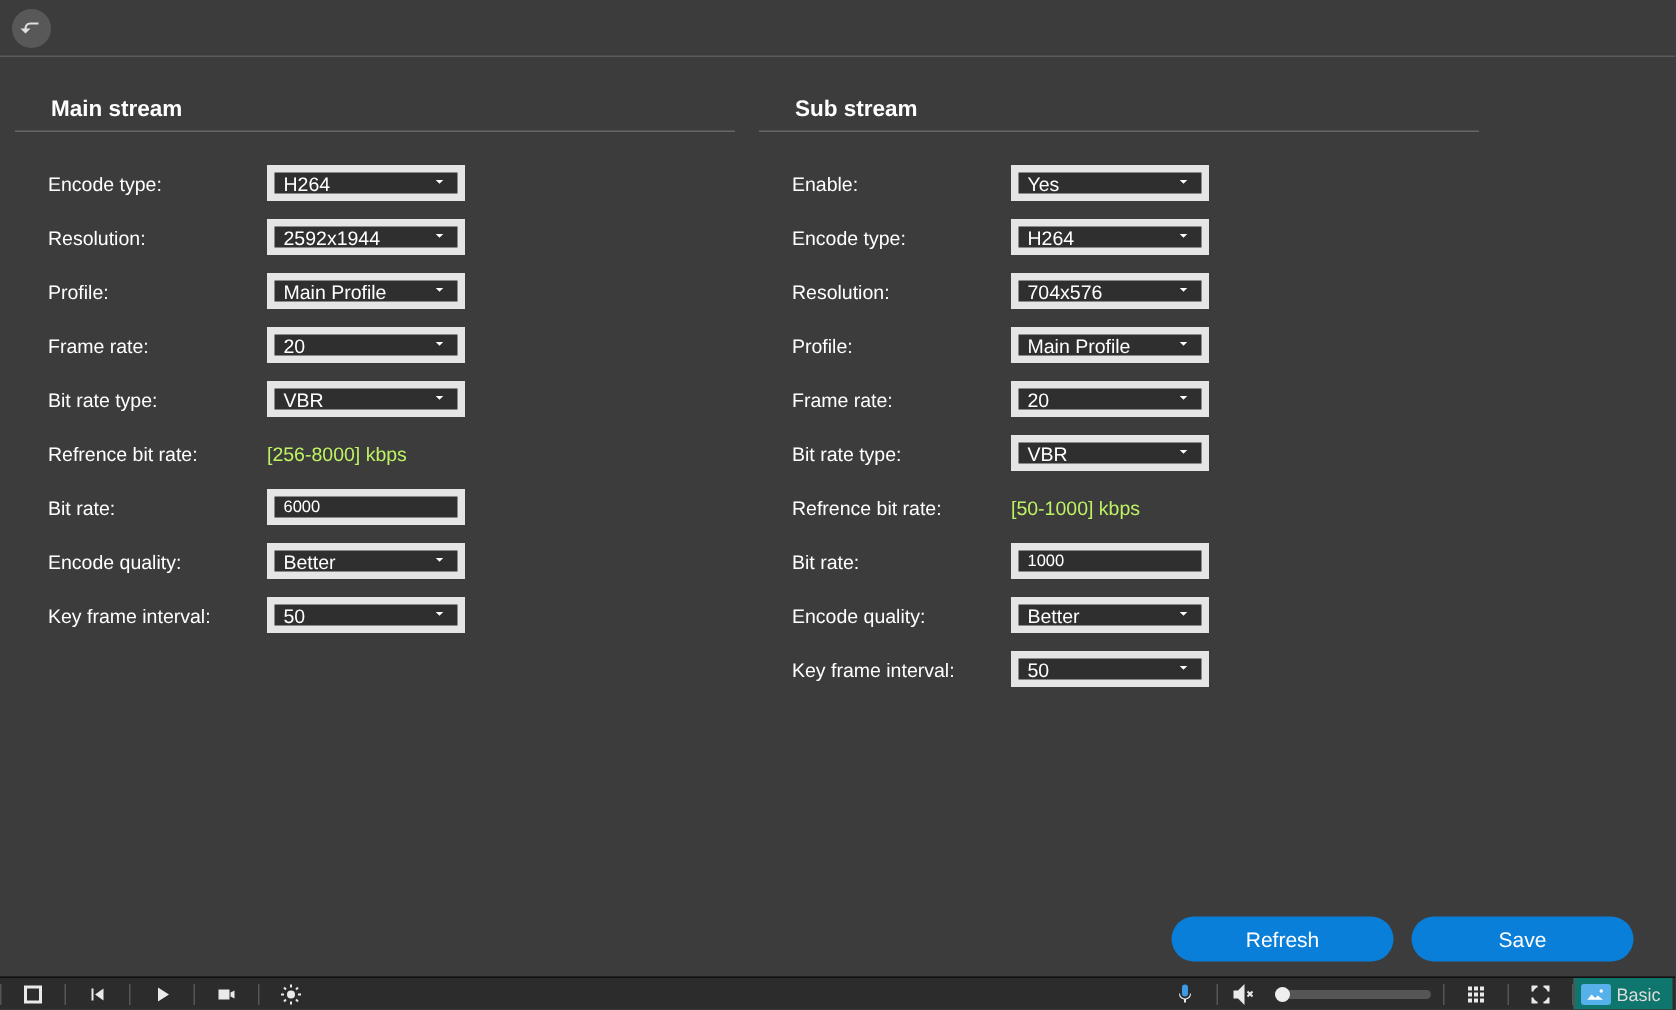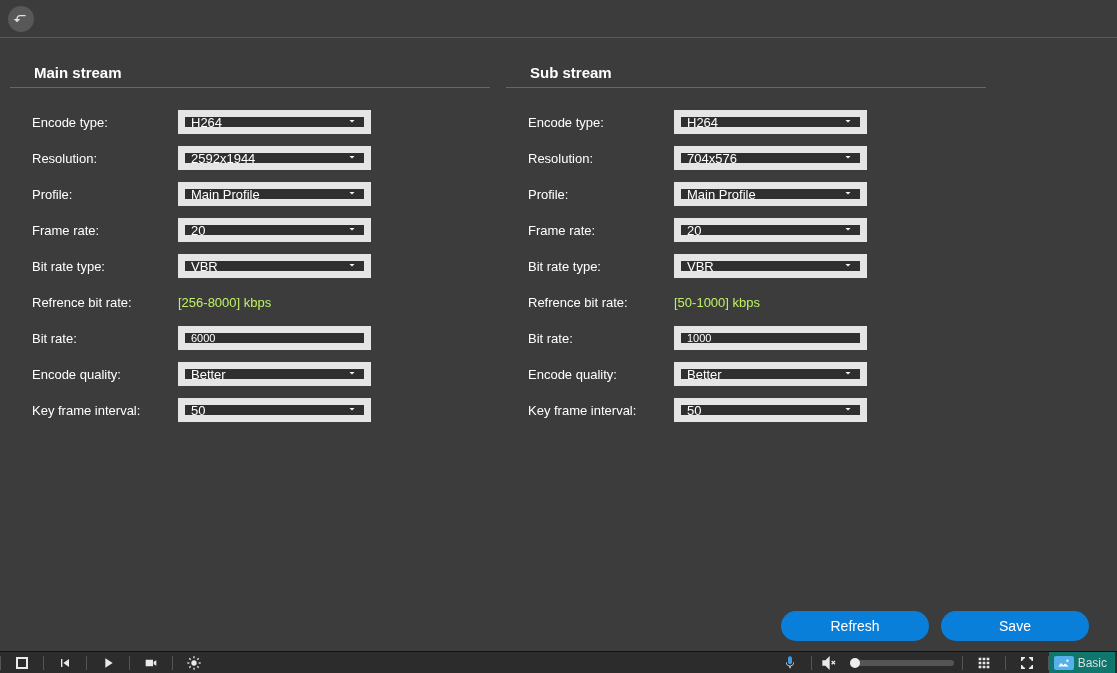--- a/index.html
+++ b/index.html
@@ -52,24 +52,24 @@
     width: 168px;
     padding-left: 22px;
     font-size: 13px;
     color: #fff;
   }
   .hint {
     color: #bef264;
     font-size: 13px;
   }
   .select, .text-input {
-    width: 193px;
+    width: 132px;
     height: 24px;
     background: #2f2f2f;
-    border: 7px solid #e5e5e5;
+    border: 5px solid #e5e5e5;
     color: #fff;
     font-size: 13px;
     padding: 0 6px;
     position: relative;
     display: flex;
     align-items: center;
     justify-content: flex-start;
   }
   .select .caret {
     margin-left: auto;
@@ -261,20 +261,29 @@
         <span class="caret"><svg viewBox="0 0 24 24">
               <path d="M7 10l5 5 5-5z"></path>
             </svg></span>
       </div>
     </div>
   </div>
 
   <div class="col">
     <div class="section-title">Sub stream</div>
 
+    <div class="row">
+      <div class="label">Enable:</div>
+      <div class="select">
+        <span>Yes</span>
+        <span class="caret"><svg viewBox="0 0 24 24">
+              <path d="M7 10l5 5 5-5z"></path>
+            </svg></span>
+      </div>
+    </div>
 
     <div class="row">
       <div class="label">Encode type:</div>
       <div class="select">
         <span>H264</span>
         <span class="caret"><svg viewBox="0 0 24 24">
               <path d="M7 10l5 5 5-5z"></path>
             </svg></span>
       </div>
     </div>

